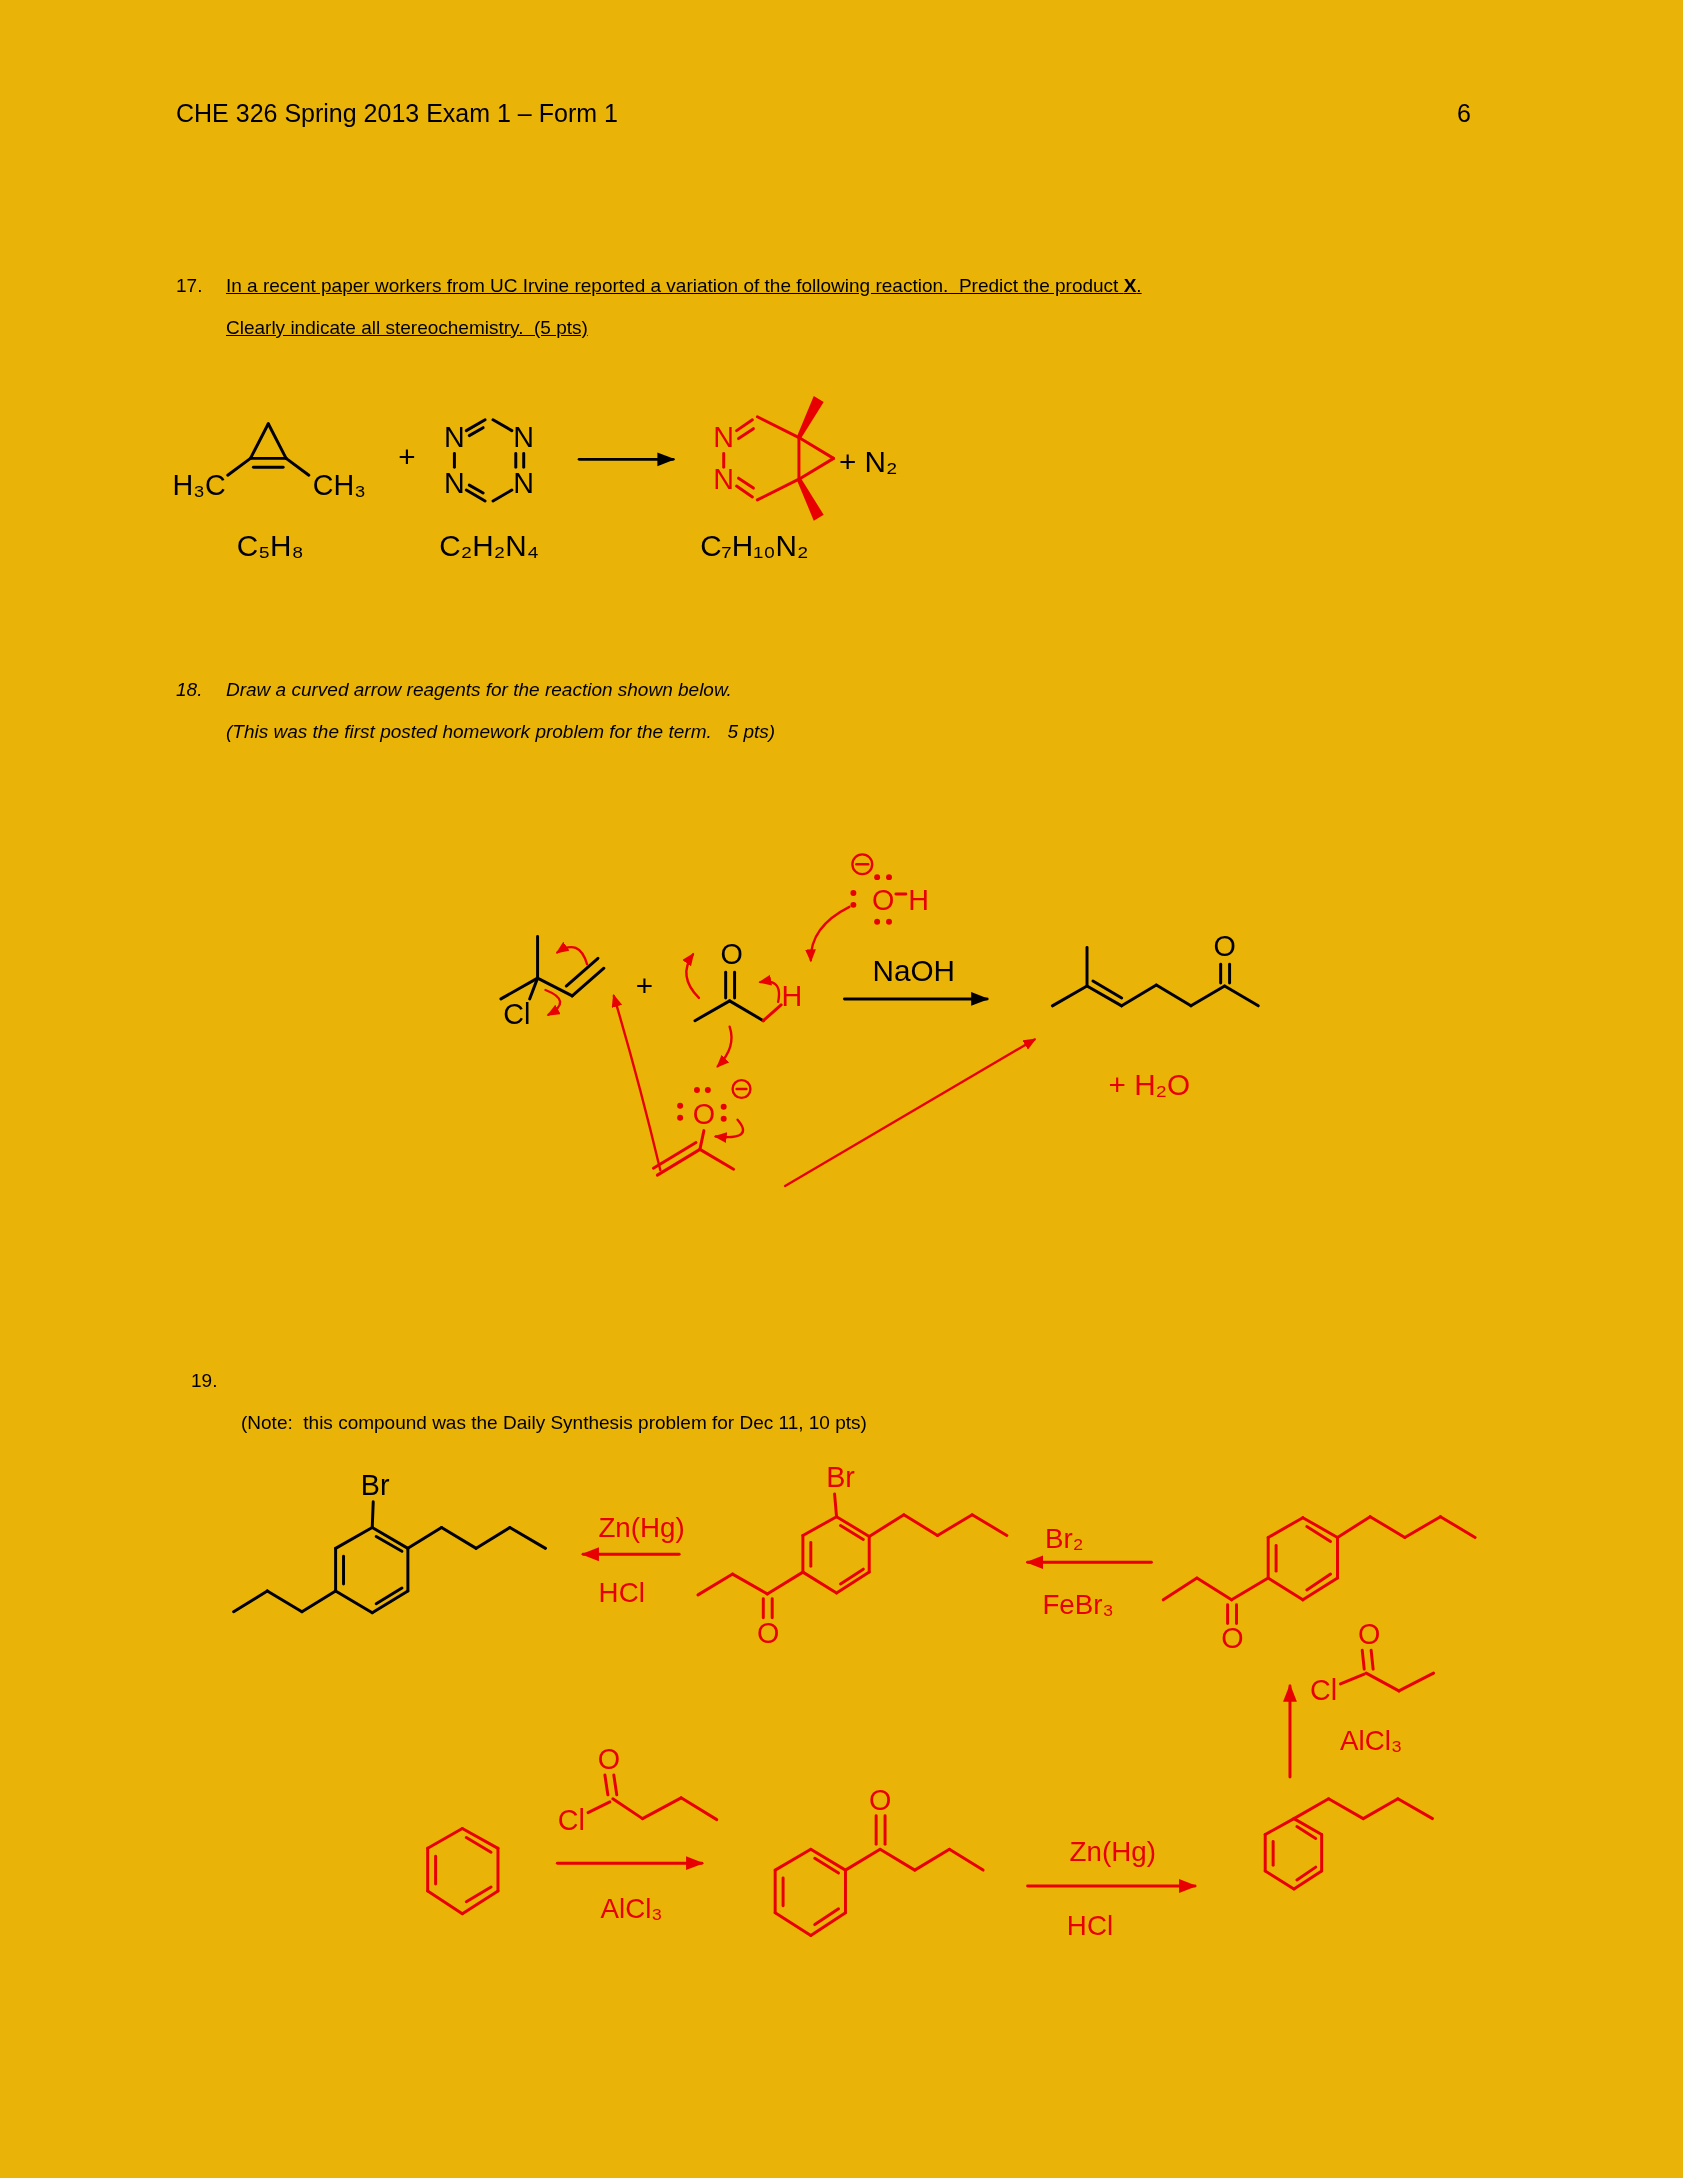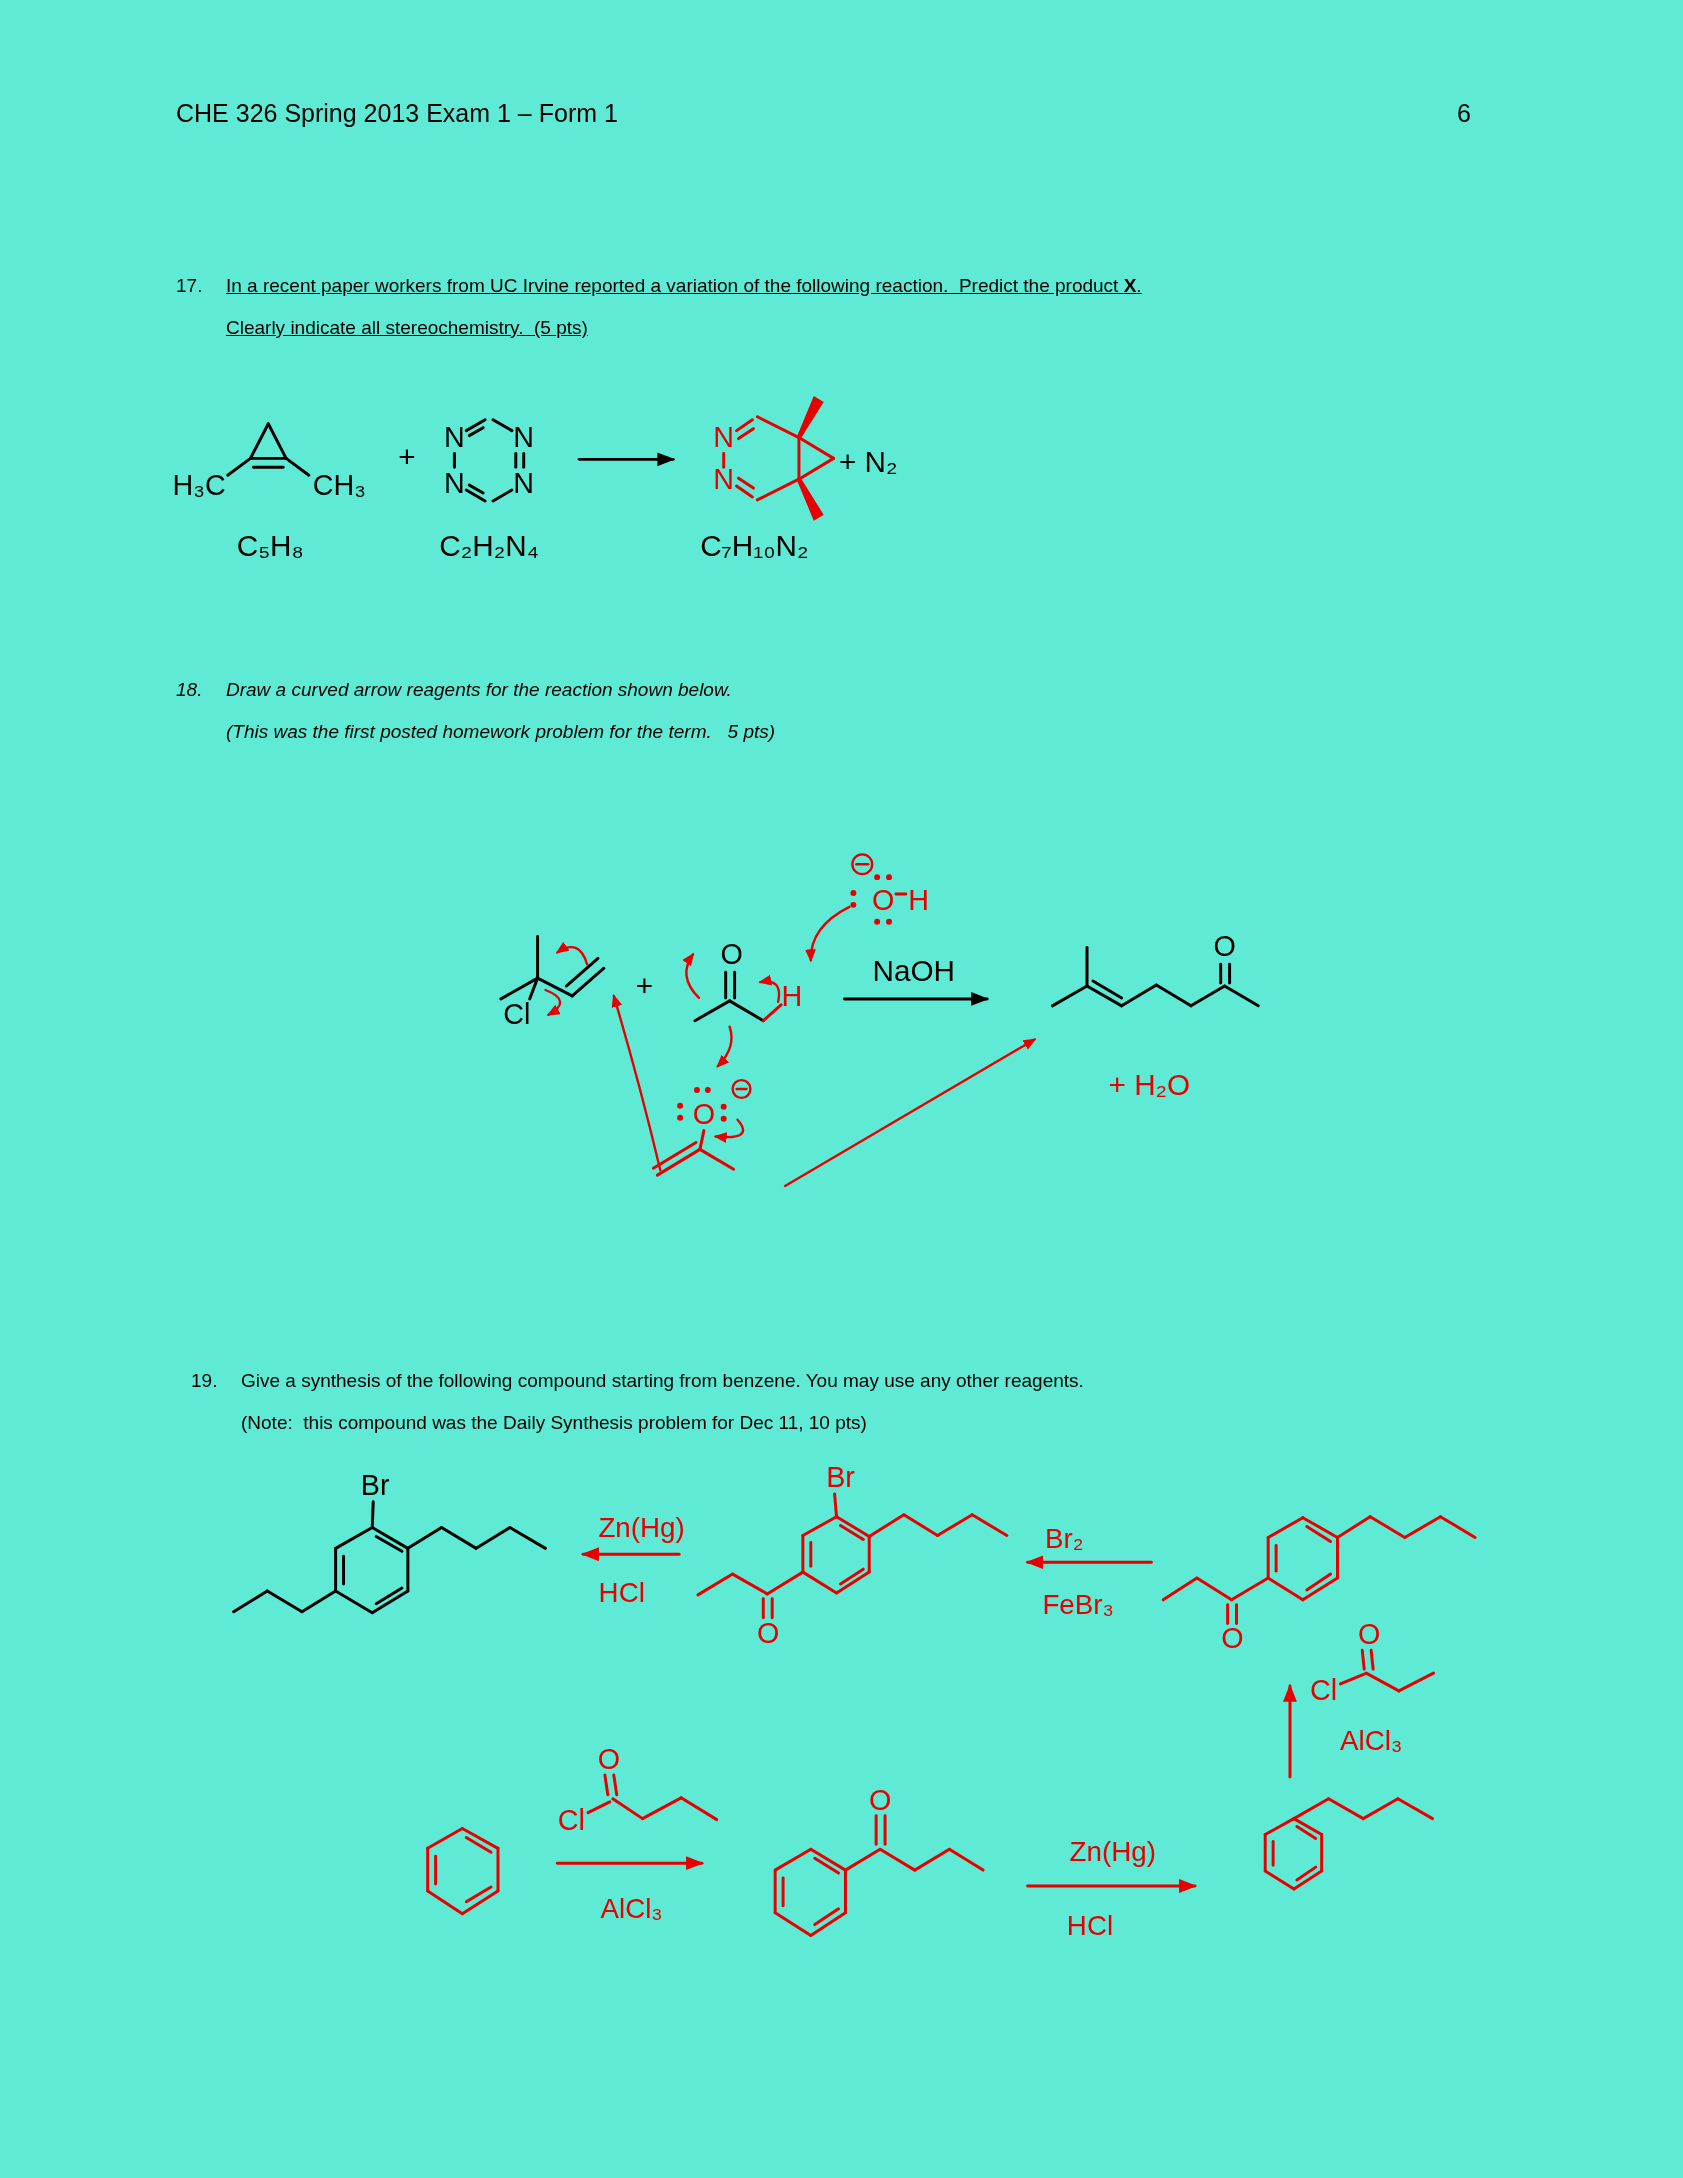--- a/index.html
+++ b/index.html
@@ -1,16 +1,16 @@
 <!DOCTYPE html>
 <html><head>
 <meta charset="utf-8">
 <style>
   html,body{margin:0;padding:0;background:#888;}
-  .page{position:relative;width:1683px;height:2178px;background:#5eead4;overflow:hidden;
+  .page{position:relative;width:1683px;height:2178px;background:#eab308;overflow:hidden;
         font-family:"Liberation Sans",sans-serif;color:#000;}
   .hdr-title{position:absolute;left:176px;top:99px;font-size:25px;}
   .hdr-page{position:absolute;left:1457px;top:99px;font-size:25px;}
   .q{position:absolute;left:176px;font-size:19px;line-height:42px;}
   .qrow{display:flex;}
   .qnum{width:50px;flex:0 0 50px;}
   .qtext{white-space:pre-wrap;}
   svg{position:absolute;left:0;top:0;}
   .bk{stroke:#000;stroke-width:3;fill:none;stroke-linecap:round;}
   .rd{stroke:#e80000;stroke-width:3;fill:none;stroke-linecap:round;}
@@ -40,21 +40,21 @@
   <div class="q" style="top:669px;font-style:italic;">
     <div class="qrow">
       <div class="qnum">18.</div>
       <div class="qtext"><span>Draw a curved arrow reagents for the reaction shown below.</span><br><span>(This was the first posted homework problem for the term.   5 pts)</span></div>
     </div>
   </div>
 
   <div class="q" style="top:1360px;margin-left:15px;">
     <div class="qrow">
       <div class="qnum">19.</div>
-      <div class="qtext"><span>Give a synthesis of the following compound starting from benzene. You may use any other reagents.</span><br><span>(Note:  this compound was the Daily Synthesis problem for Dec 11, 10 pts)</span></div>
+      <div class="qtext"><br><span>(Note:  this compound was the Daily Synthesis problem for Dec 11, 10 pts)</span></div>
     </div>
   </div>
 
   <svg width="1683" height="2178" viewBox="0 0 1700 2200">
     <defs>
       <marker id="ahb" markerUnits="userSpaceOnUse" markerWidth="20" markerHeight="16" refX="16" refY="7" orient="auto">
           <path d="M0,0 L18,7 L0,14 z" fill="#000"></path>
         </marker>
       <marker id="ahr" markerUnits="userSpaceOnUse" markerWidth="20" markerHeight="16" refX="16" refY="7" orient="auto">
           <path d="M0,0 L18,7 L0,14 z" fill="#e80000"></path>

